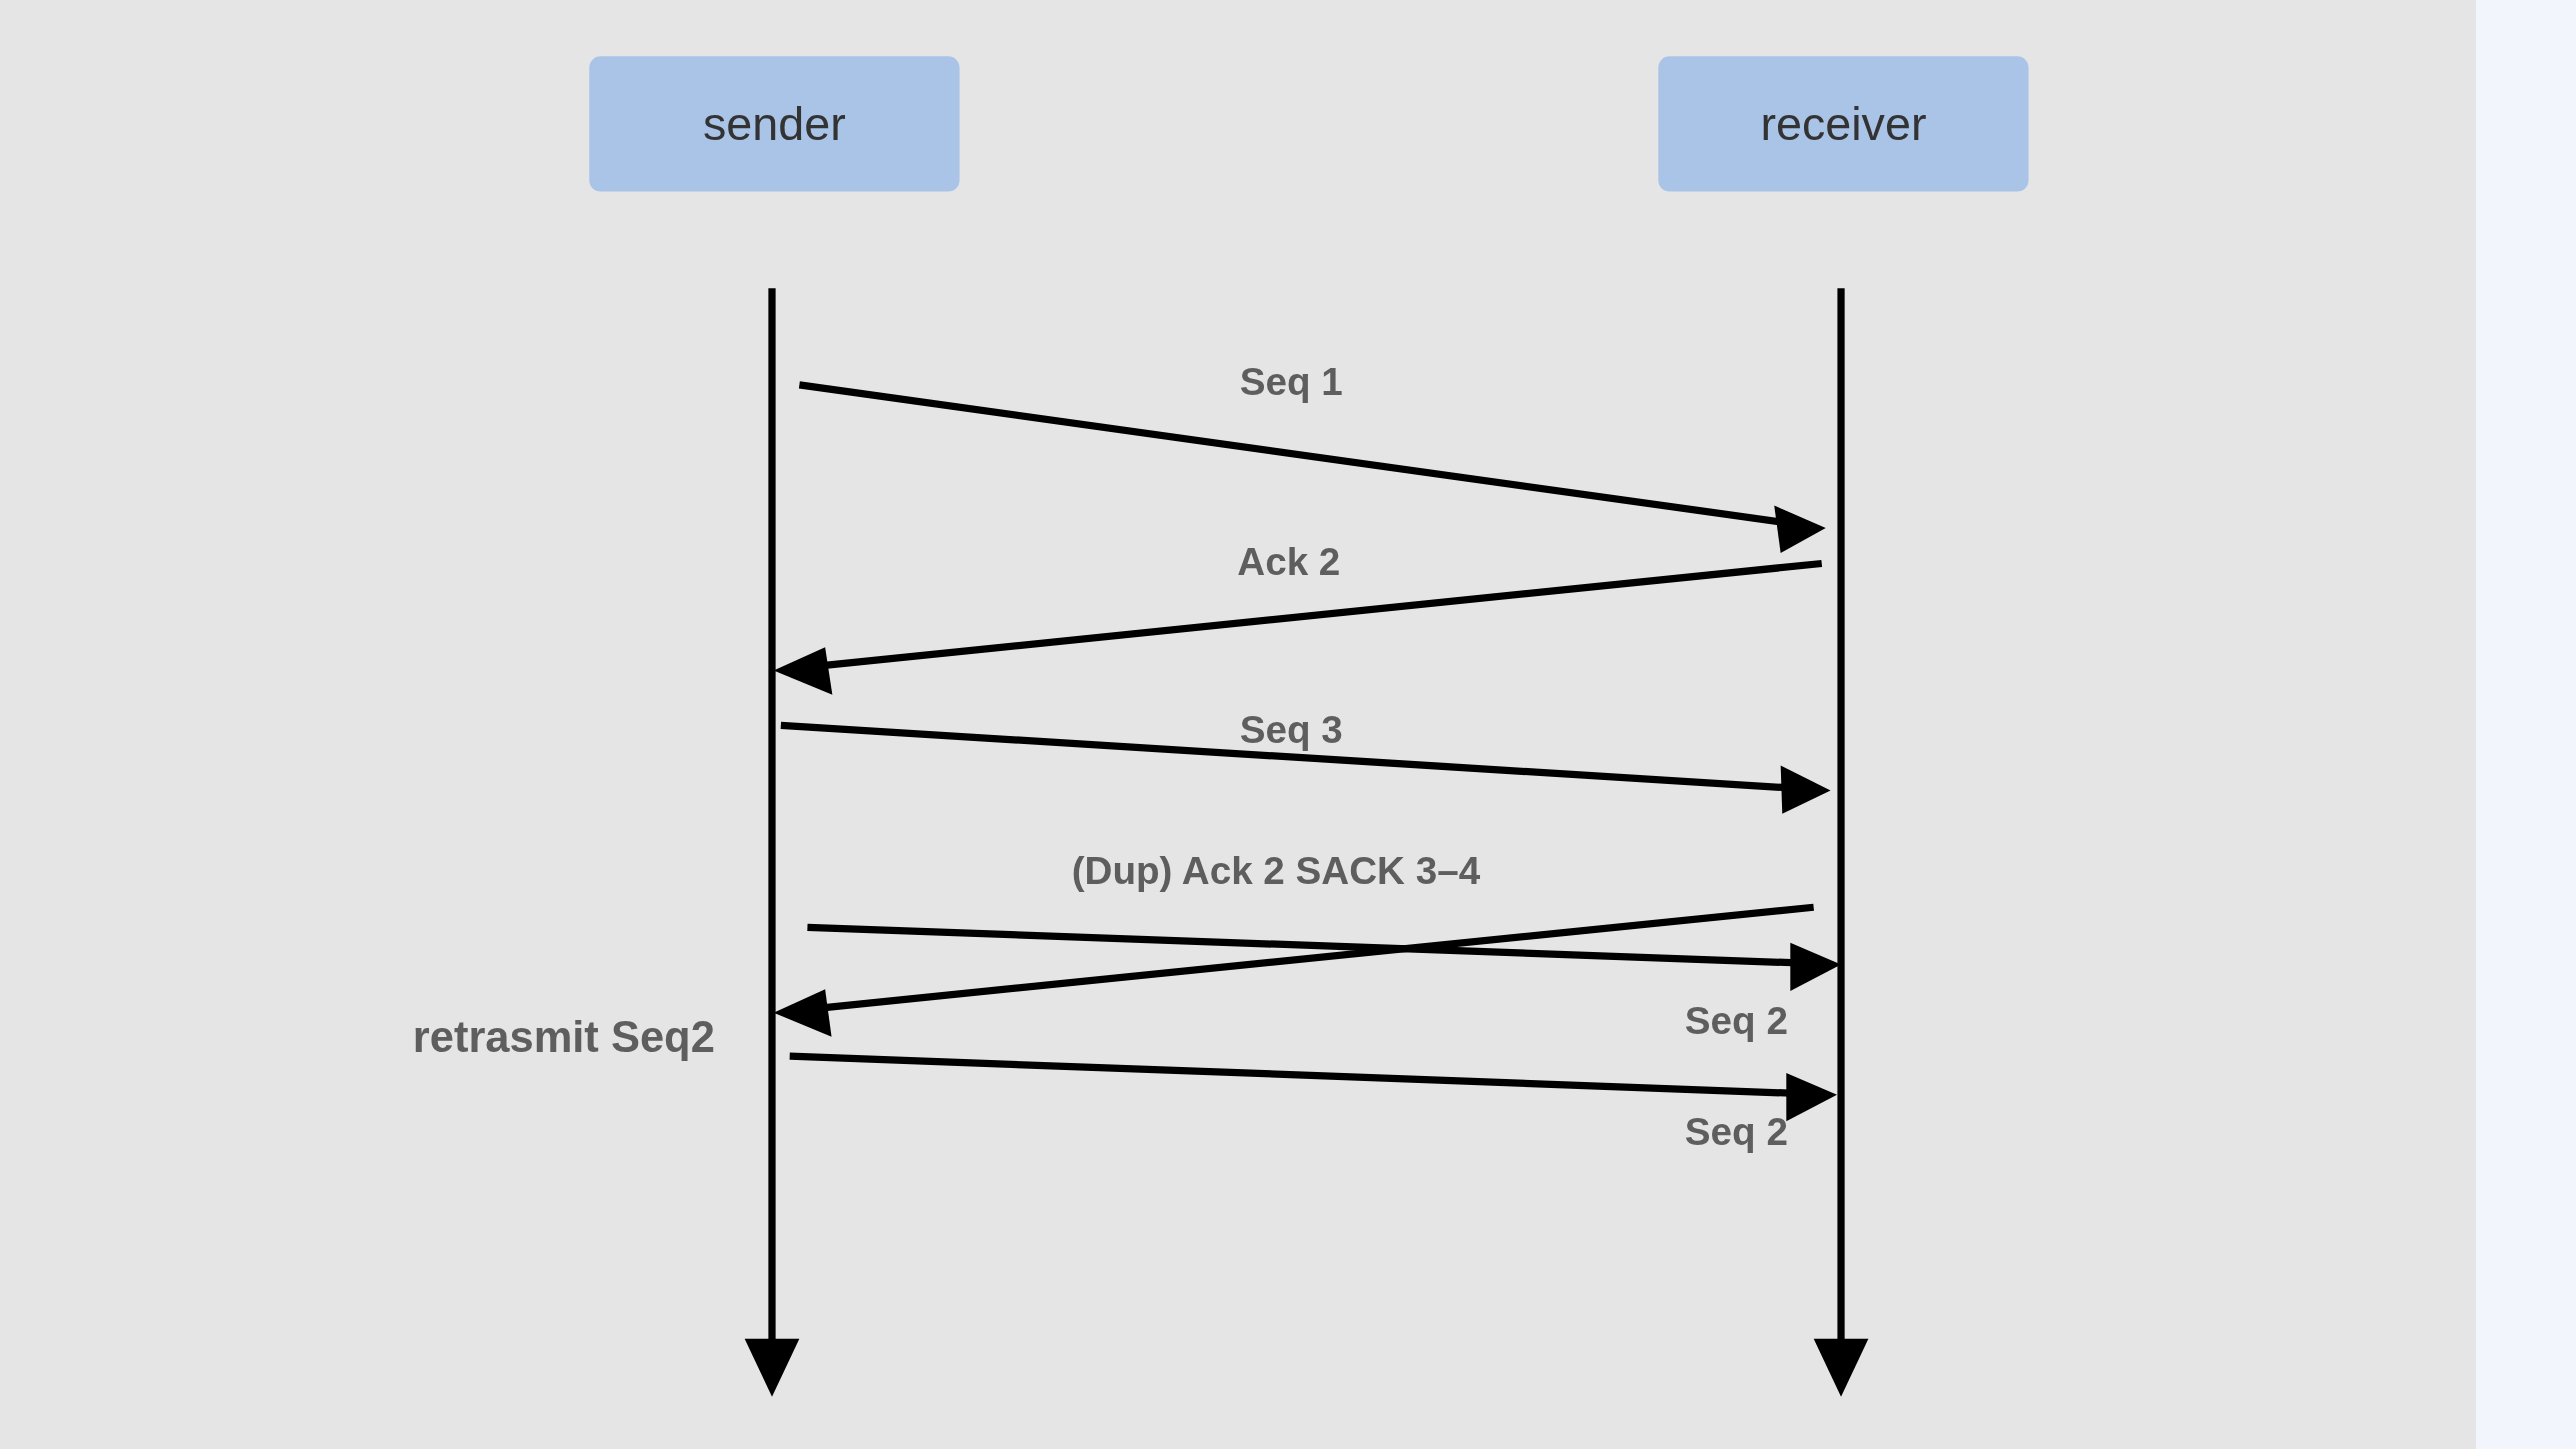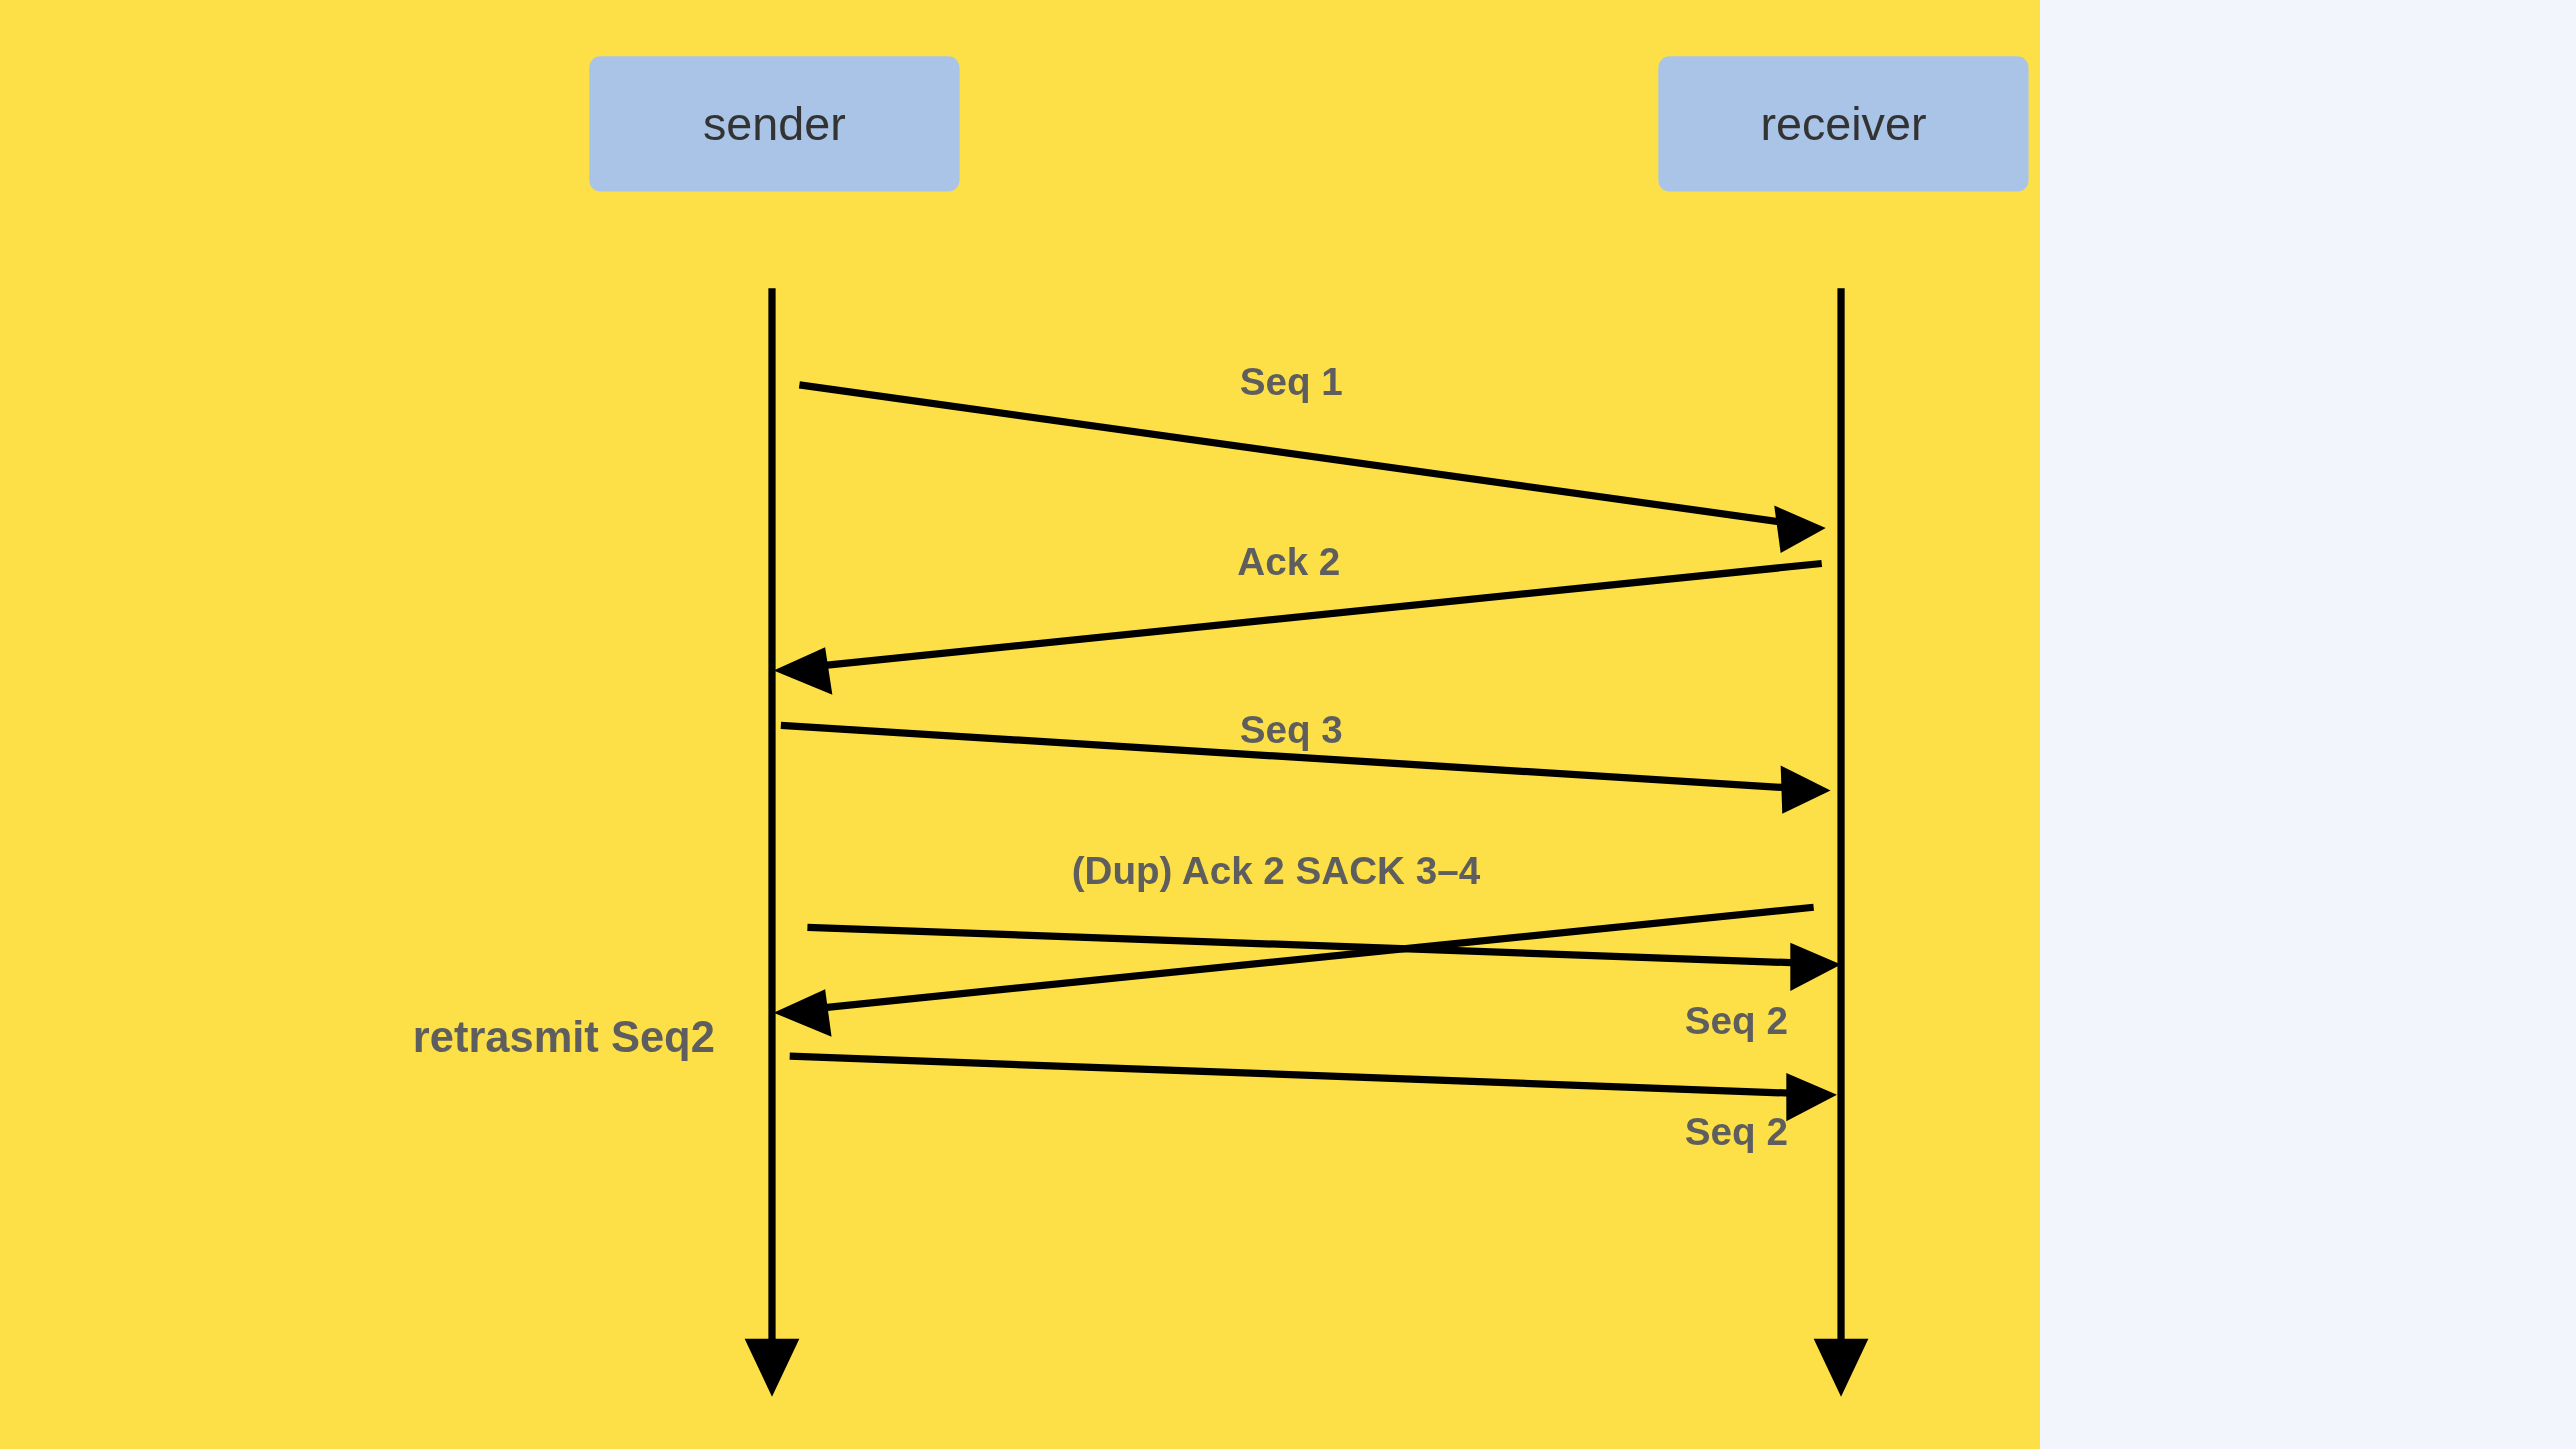--- a/index.html
+++ b/index.html
@@ -9,23 +9,23 @@
   }
   body {
     width: 2576px;
     height: 1449px;
     background: #f2f6fc;
     font-family: "Liberation Sans", sans-serif;
     overflow: hidden;
   }
   #diagram-root {
     position: relative;
-    width: 2040px;
+    width: 2476px;
     height: 1449px;
-    background: #fde047;
+    background: #e5e5e5;
   }
   svg#seq-svg {
     position: absolute;
     top: 0;
     left: 0;
     width: 2576px;
     height: 1449px;
     display: block;
   }
   .participant-box {

